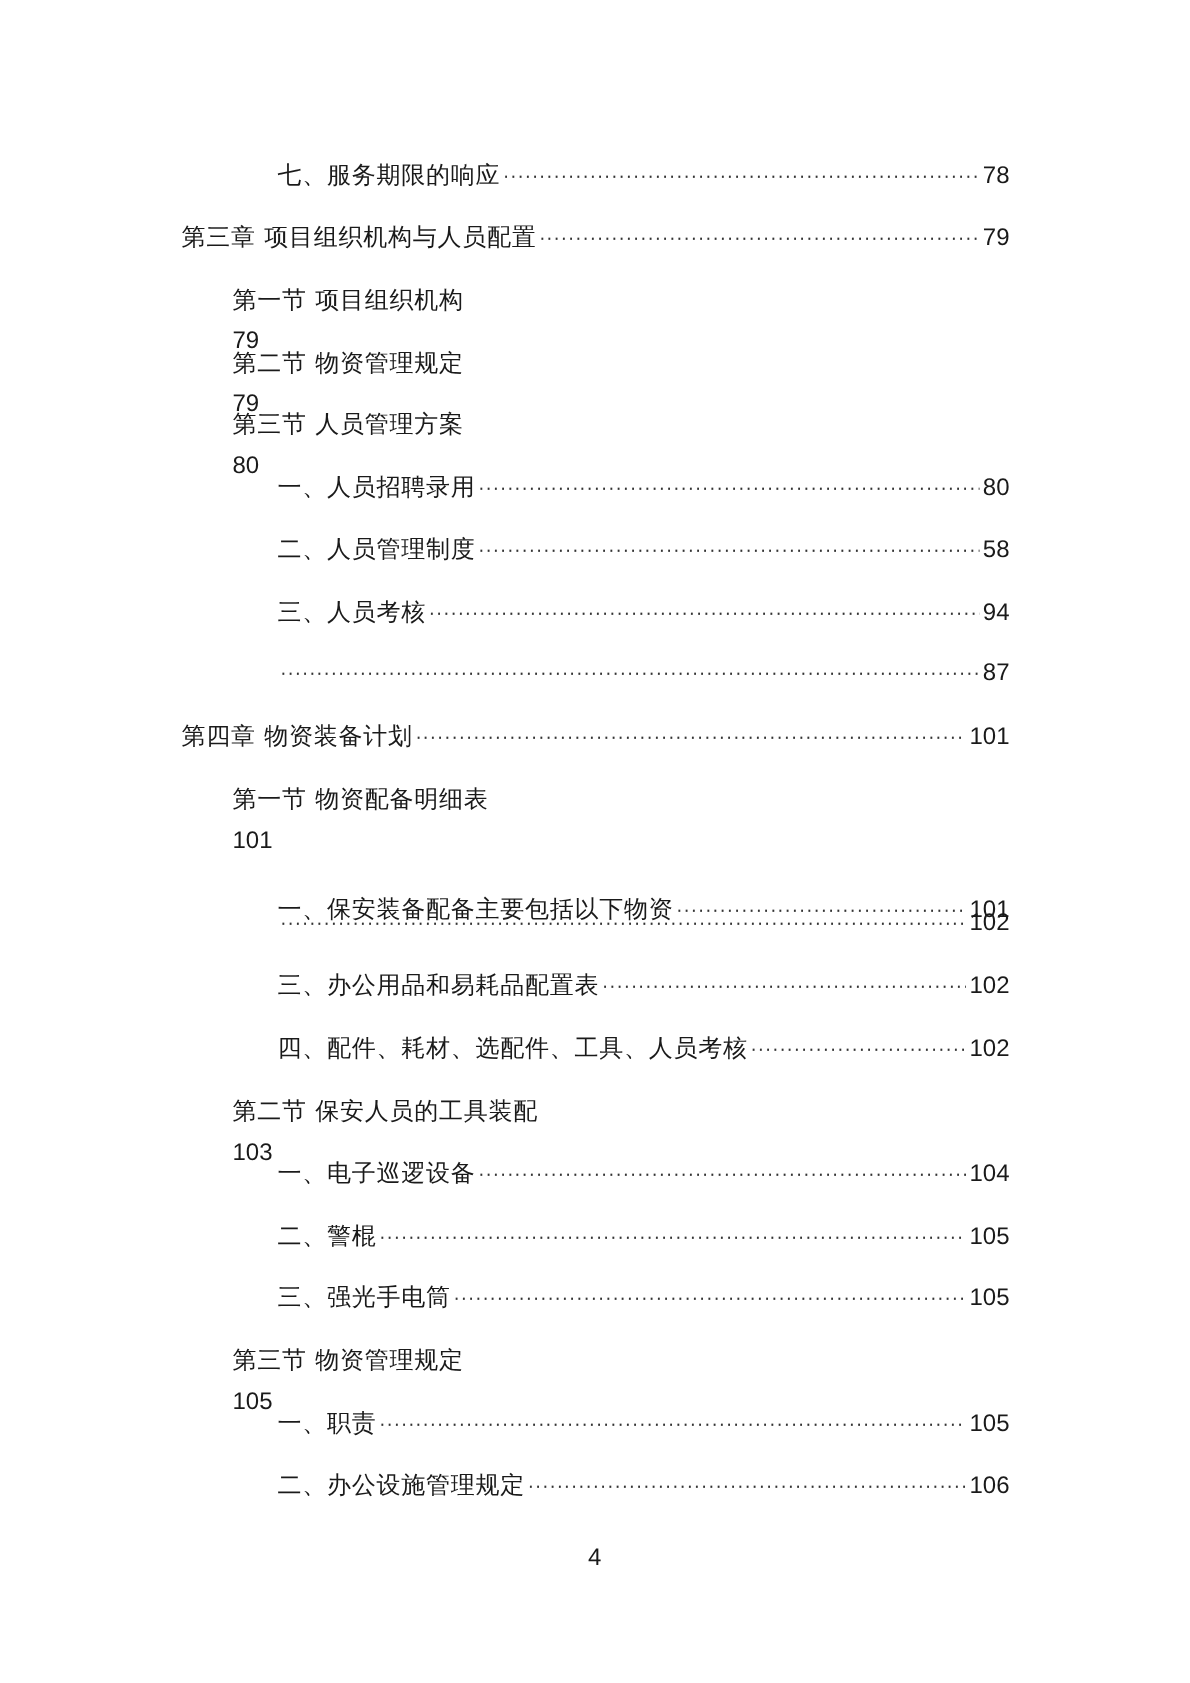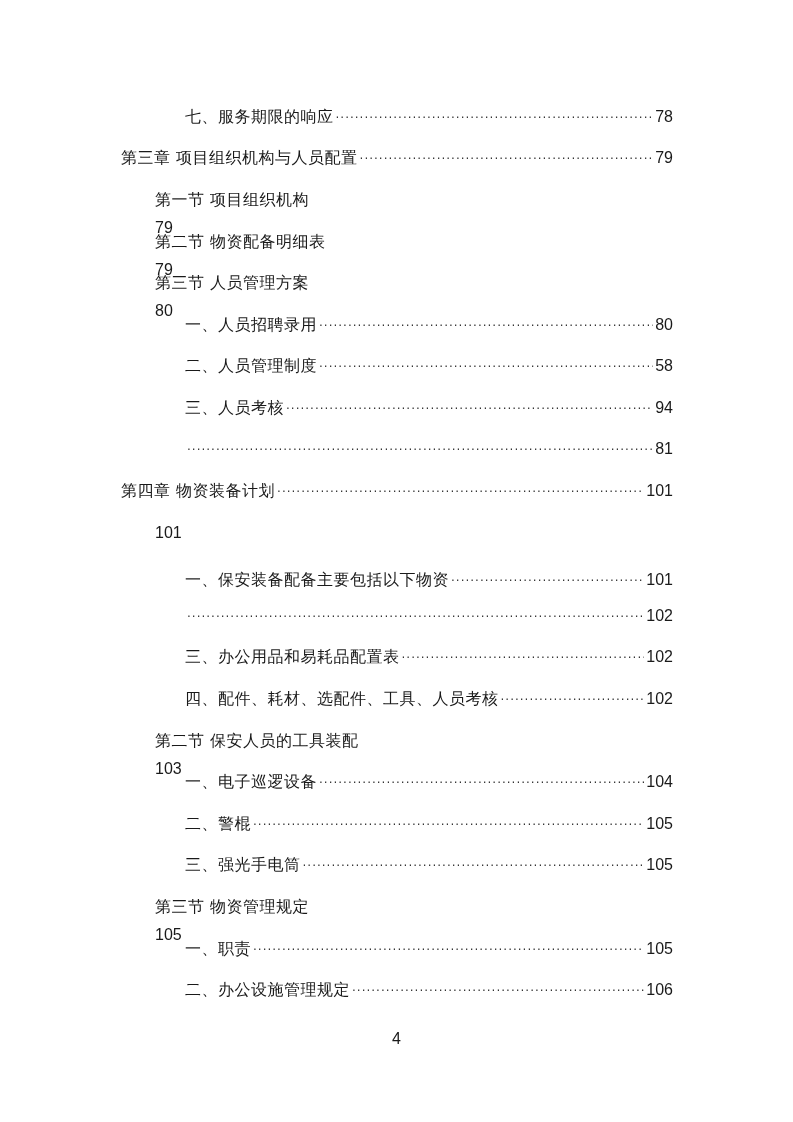--- a/index.html
+++ b/index.html
@@ -32,21 +32,21 @@
     <span class="toc-title">第三章  项目组织机构与人员配置</span>
     <span class="toc-leader"></span>
     <span class="toc-page">79</span>
   </div>
   <div class="toc-row l2" style="top:186px">
     <span class="toc-title">第一节  项目组织机构</span>
     <span class="toc-leader"></span>
     <span class="toc-page">79</span>
   </div>
   <div class="toc-row l2" style="top:228px">
-    <span class="toc-title">第二节  物资配备明细表</span>
+    <span class="toc-title">第二节  物资管理规定</span>
     <span class="toc-leader"></span>
     <span class="toc-page">79</span>
   </div>
   <div class="toc-row l2" style="top:269px">
     <span class="toc-title">第三节  人员管理方案</span>
     <span class="toc-leader"></span>
     <span class="toc-page">80</span>
   </div>
   <div class="toc-row l3" style="top:311px">
     <span class="toc-title">一、人员招聘录用</span>
@@ -58,32 +58,33 @@
     <span class="toc-leader"></span>
     <span class="toc-page">58</span>
   </div>
   <div class="toc-row l3" style="top:394px">
     <span class="toc-title">三、人员考核</span>
     <span class="toc-leader"></span>
     <span class="toc-page">94</span>
   </div>
   <div class="toc-row l3" style="top:435px">
     <span class="toc-leader"></span>
-    <span class="toc-page">81</span>
+    <span class="toc-page">87</span>
   </div>
   <div class="toc-row l1" style="top:477px">
     <span class="toc-title">第四章  物资装备计划</span>
     <span class="toc-leader"></span>
     <span class="toc-page">101</span>
   </div>
   <div class="toc-row l2" style="top:519px">
+    <span class="toc-title">第一节  物资配备明细表</span>
     <span class="toc-leader"></span>
     <span class="toc-page">101</span>
   </div>
-  <div class="toc-row l3" style="top:566px">
+  <div class="toc-row l3" style="top:592px">
     <span class="toc-title">一、保安装备配备主要包括以下物资</span>
     <span class="toc-leader"></span>
     <span class="toc-page">101</span>
   </div>
   <div class="toc-row l3" style="top:602px">
     <span class="toc-leader"></span>
     <span class="toc-page">102</span>
   </div>
   <div class="toc-row l3" style="top:643px">
     <span class="toc-title">三、办公用品和易耗品配置表</span>

